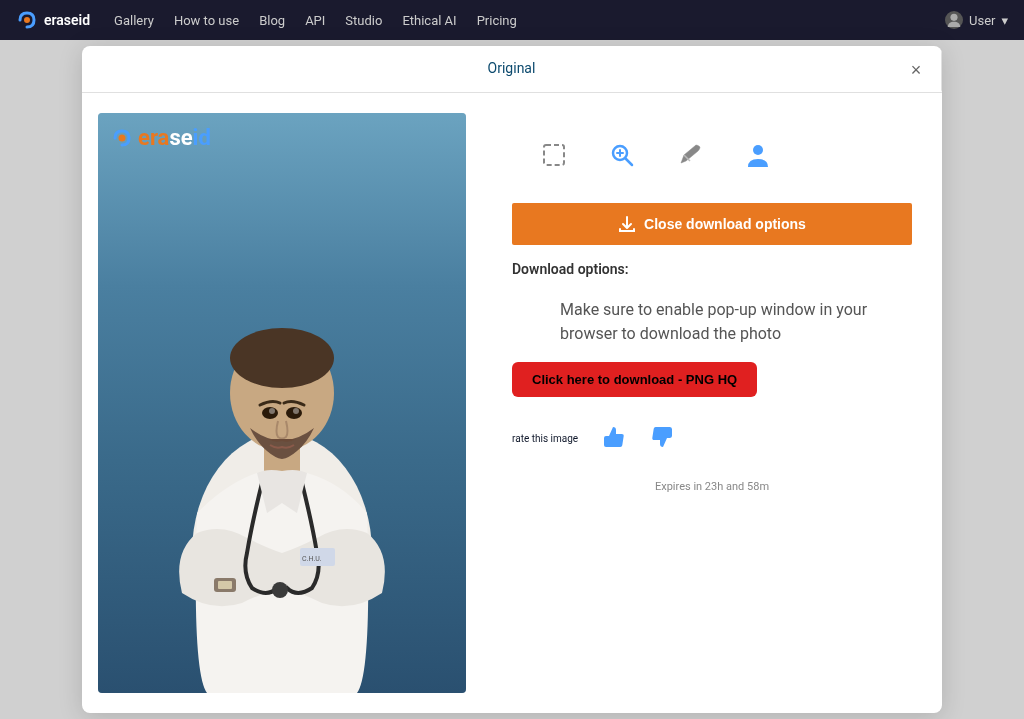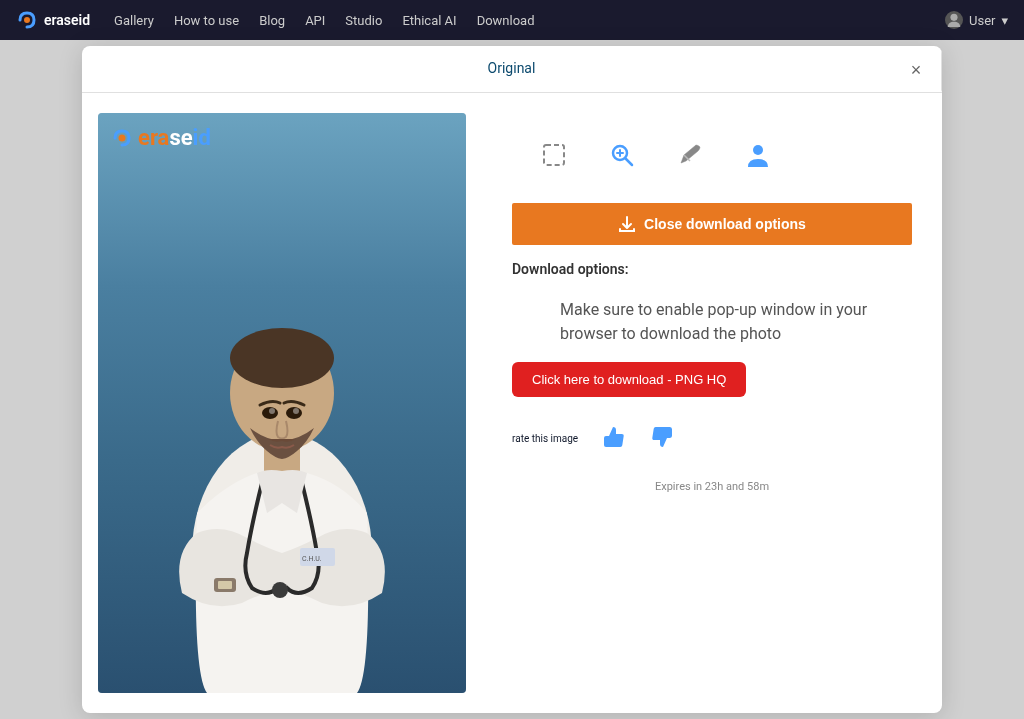--- a/index.html
+++ b/index.html
@@ -247,26 +247,26 @@
     .download-note {
       font-size: 16px;
       color: #555;
       line-height: 1.5;
       margin-left: 48px;
     }
 
     
     .png-btn {
       background: #e02020;
-      color: #ffffff;
+      color: #000000;
       border: none;
       border-radius: 6px;
       padding: 10px 20px;
       font-size: 13px;
-      font-weight: 400;
+      font-weight: 700;
       cursor: pointer;
       display: inline-flex;
       align-items: center;
       gap: 6px;
       width: auto;
     }
 
     
     .rating-row {
       display: flex;
@@ -311,21 +311,21 @@
     </svg>
     <span class="nav-logo-text">eraseid</span>
   </div>
   <div class="nav-links">
     <a class="nav-link">Gallery</a>
     <a class="nav-link">How to use</a>
     <a class="nav-link">Blog</a>
     <a class="nav-link">API</a>
     <a class="nav-link">Studio</a>
     <a class="nav-link">Ethical AI</a>
-    <a class="nav-link">Download</a>
+    <a class="nav-link">Pricing</a>
   </div>
   <div class="nav-user">
     <div class="nav-user-icon">
       <svg viewBox="0 0 18 18" width="16" height="16" fill="#aaa">
         <circle cx="9" cy="6" r="4"></circle>
         <path d="M2 17c0-4 3-6 7-6s7 2 7 6"></path>
       </svg>
     </div>
     <span>User</span>
     <span>▾</span>

